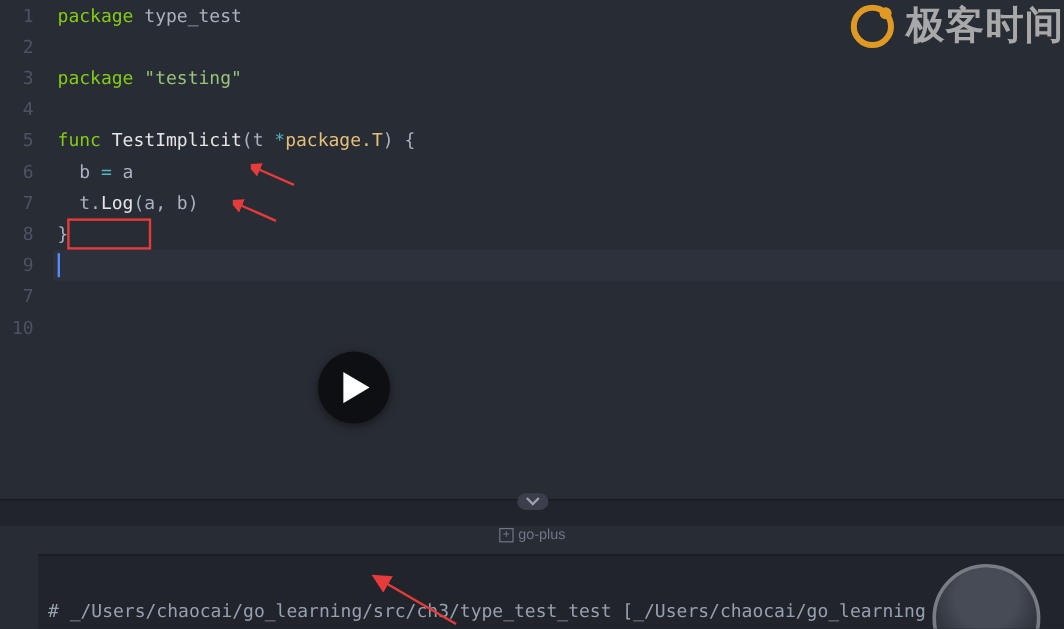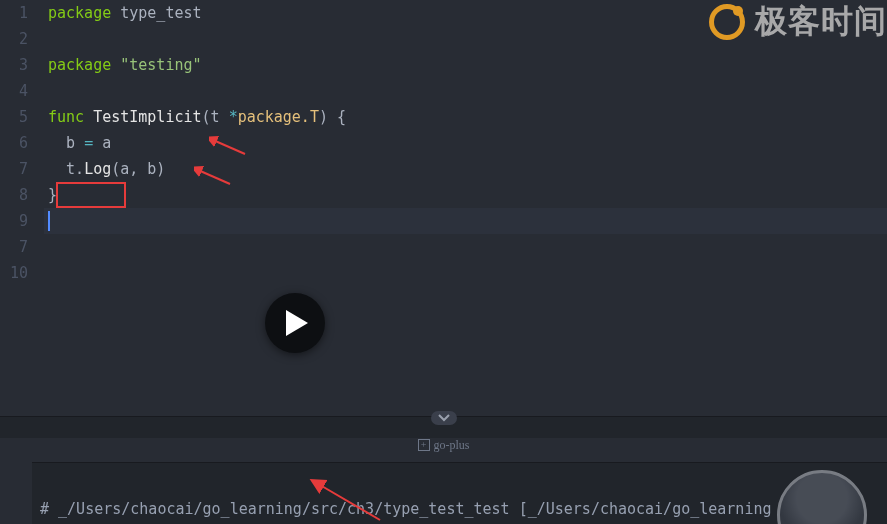--- a/index.html
+++ b/index.html
@@ -103,21 +103,21 @@
       justify-content: center;
       cursor: pointer;
     }
     .panel-label {
       position: absolute;
       top: 438px;
       left: 0; right: 0;
       text-align: center;
       font-size: 12px;
       color: #6e7788;
-      font-family: Liberation Serif, serif;
+      font-family: Liberation Sans, sans-serif;
     }
     .panel-label .plus {
       display: inline-block;
       width: 12px; height: 12px;
       border: 1px solid #6e7788;
       text-align: center;
       line-height: 10px;
       font-size: 10px;
       margin-right: 4px;
       vertical-align: 1px;

